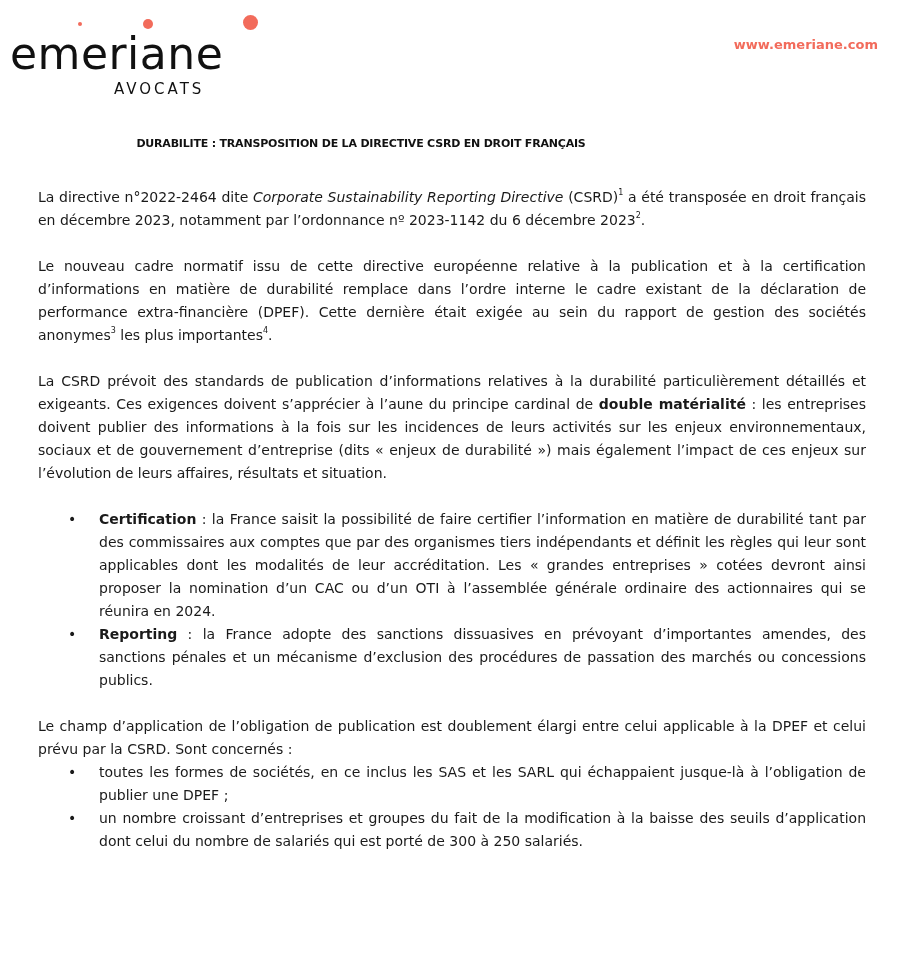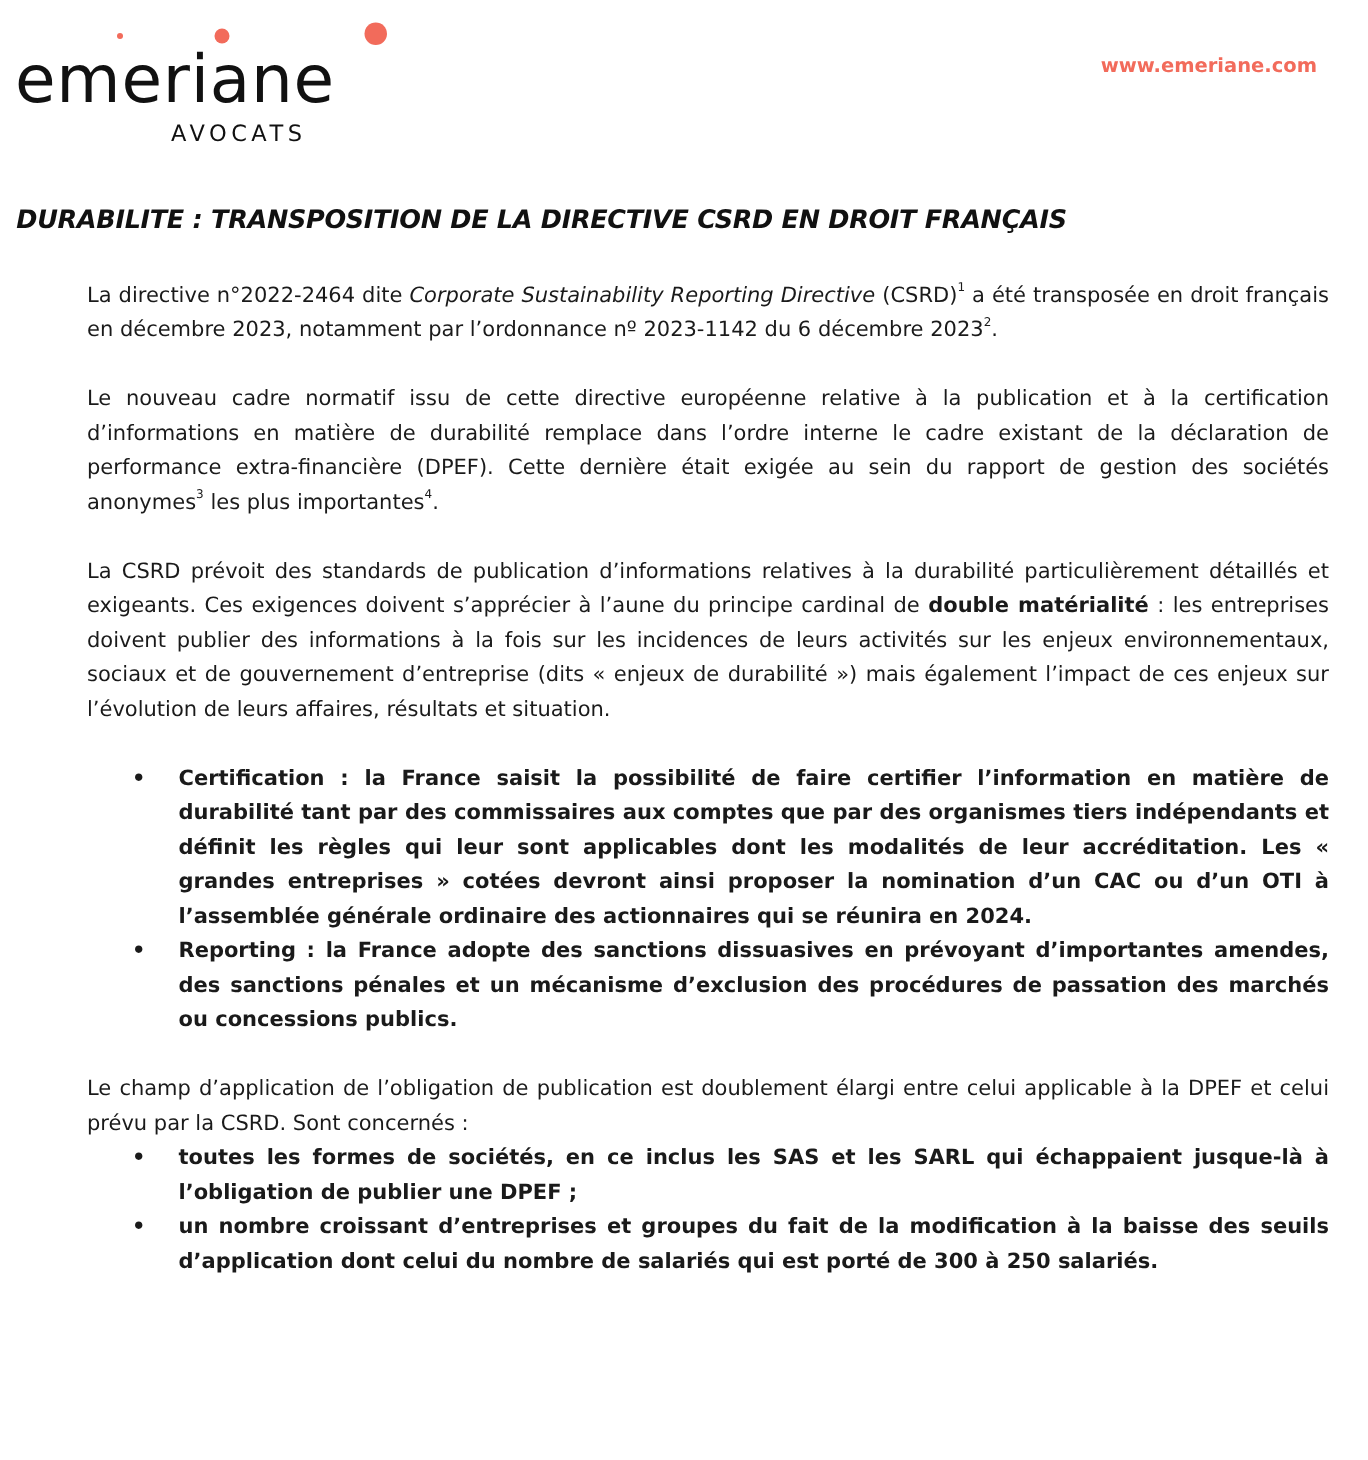--- a/index.html
+++ b/index.html
@@ -2,26 +2,26 @@
 <html><head>
 <meta charset="utf-8">
 <style>
   html, body { margin:0; padding:0; background:#fff; }
   body { width:912px; height:973px; overflow:hidden; position:relative; font-family:"DejaVu Sans", sans-serif; color:#1a1a1a; }
   .logo { position:absolute; left:10px; top:14px; }
   .logo-word { font-family:"DejaVu Sans", sans-serif; font-size:44px; letter-spacing:0.5px; color:#111; line-height:1; position:absolute; left:0; top:18px; white-space:nowrap; }
   .dot { position:absolute; border-radius:50%; background:#f26b5b; }
   .logo-sub { position:absolute; left:60px; top:66px; font-size:15px; letter-spacing:3px; color:#111; white-space:nowrap;margin-left:44px; }
   .url { position:absolute; right:34px; top:37px; font-size:13px; font-weight:bold; color:#f26b5b;text-align:center; }
-  .title { position:absolute; left:0; width:722px; top:137px; text-align:center; font-size:17px; font-weight:bold; color:#111; letter-spacing:-0.2px;font-style:italic; }
-  .content { position:absolute; left:38px; top:186px; width:828px; font-size:14px; line-height:23px;margin-left:20px; }
+  .title { position:absolute; left:0; width:722px; top:137px; text-align:center; font-size:11px; font-weight:bold; color:#111; letter-spacing:-0.2px; }
+  .content { position:absolute; left:38px; top:186px; width:828px; font-size:14px; line-height:23px; }
   p { margin:0 0 23px 0; text-align:justify; }
   p.tight { margin-bottom:0; }
   ul { margin:0 0 23px 0; padding-left:61px; list-style:none; }
-  li { position:relative; text-align:justify;font-weight:bold; }
+  li { position:relative; text-align:justify; }
   li::before { content:"•"; position:absolute; left:-31px; top:0; font-size:14px; }
   sup { font-size:8px; line-height:0; vertical-align:7px; }
   .section { margin-top:0px; margin-bottom:26px; padding-bottom:6px; border-bottom:3px solid #f26b5b; font-family:"Liberation Sans", sans-serif; font-weight:bold; color:#4a4a4a; font-size:14px; text-transform:uppercase; width:828px; }
   .section .first { font-size:17px; }
 </style>
 </head>
 <body>
 
 <div class="logo">
   <span class="dot" style="left:68px;top:8px;width:4px;height:4px;"></span>

